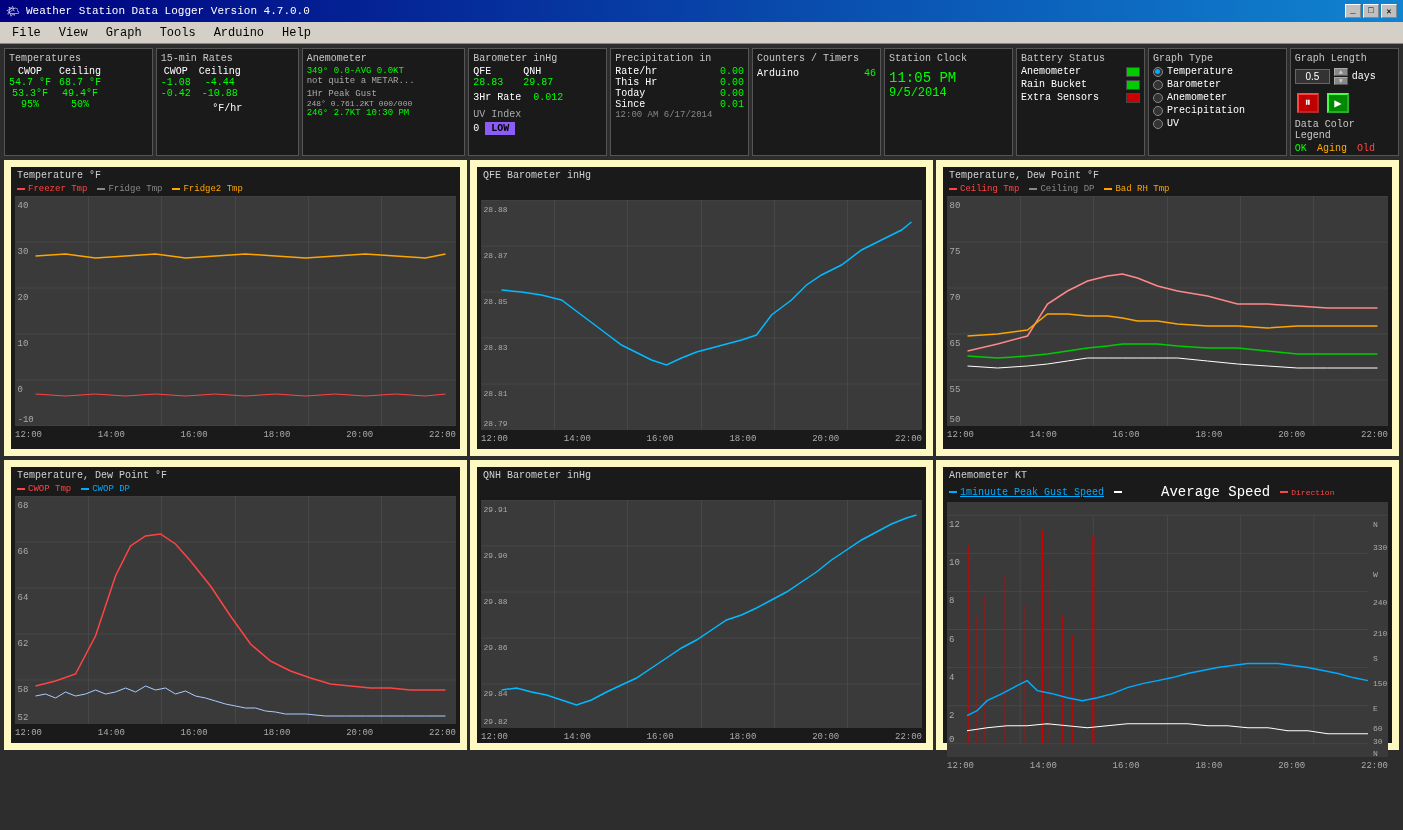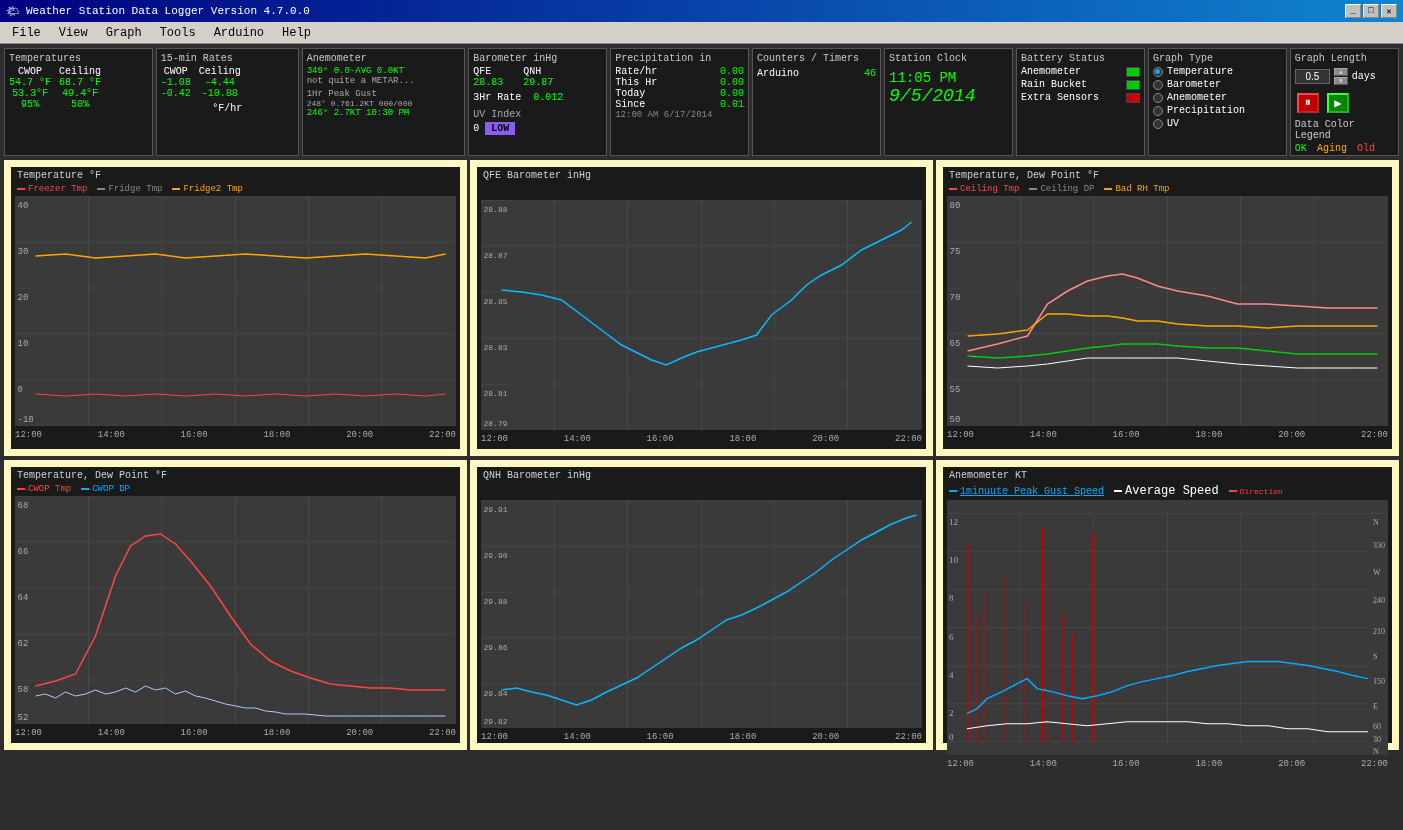--- a/index.html
+++ b/index.html
@@ -291,21 +291,21 @@
       <div class="panel-title">Counters / Timers</div>
       <div style="display:flex; justify-content:space-between; margin-top:4px;">
         <span class="white">Arduino</span>
         <span class="green">46</span>
       </div>
     </div>
 
     <div class="panel panel-clock">
       <div class="panel-title">Station Clock</div>
       <div class="green" style="font-size:14px; margin-top:6px;">11:05 PM</div>
-      <div class="green" style="font-size:18px;font-style:italic;">9/5/2014</div>
+      <div class="green" style="font-size:12px;">9/5/2014</div>
     </div>
 
     <div class="panel panel-battery">
       <div class="panel-title">Battery Status</div>
       <div class="battery-row">
         <span class="white">Anemometer</span>
         <div class="battery-led led-green"></div>
       </div>
       <div class="battery-row">
         <span class="white">Rain Bucket</span>
@@ -607,28 +607,28 @@
 
     <div class="graph-panel">
       <div class="graph-title">Anemometer  KT</div>
       <div class="graph-legend">
         <span class="legend-item">
             <span class="legend-dot" style="background:#00aaff;"></span>
             <span style="color:#00aaff; font-size:10px;text-decoration:underline;">1minuute Peak Gust Speed</span>
           </span>
         <span class="legend-item">
             <span class="legend-dot" style="background:#ffffff;"></span>
-            <span style="color:#ffffff; font-size:12px;">Average Speed</span>
+            <span style="color:#ffffff; font-size:14px;margin-left:36px;">Average Speed</span>
           </span>
         <span class="legend-item">
             <span class="legend-dot" style="background:#ff4444;"></span>
             <span style="color:#ff4444; font-size:8px;">Direction</span>
           </span>
       </div>
-      <div class="graph-area" style="height:255px; position:relative;font-family:Liberation Serif, serif;">
+      <div class="graph-area" style="height:255px; position:relative;">
         <svg viewBox="0 0 440 228" width="100%" height="100%">
           <rect width="440" height="228" fill="#3a3a3a"></rect>
           <line x1="0" y1="0" x2="440" y2="0" stroke="#555" stroke-width="0.5"></line>
           <line x1="0" y1="38" x2="420" y2="38" stroke="#555" stroke-width="0.5"></line>
           <line x1="0" y1="76" x2="420" y2="76" stroke="#555" stroke-width="0.5"></line>
           <line x1="0" y1="114" x2="420" y2="114" stroke="#555" stroke-width="0.5"></line>
           <line x1="0" y1="152" x2="420" y2="152" stroke="#555" stroke-width="0.5"></line>
           <line x1="0" y1="190" x2="420" y2="190" stroke="#555" stroke-width="0.5"></line>
           <line x1="0" y1="228" x2="420" y2="228" stroke="#555" stroke-width="0.5"></line>
           <line x1="73" y1="0" x2="73" y2="228" stroke="#555" stroke-width="0.5"></line>

